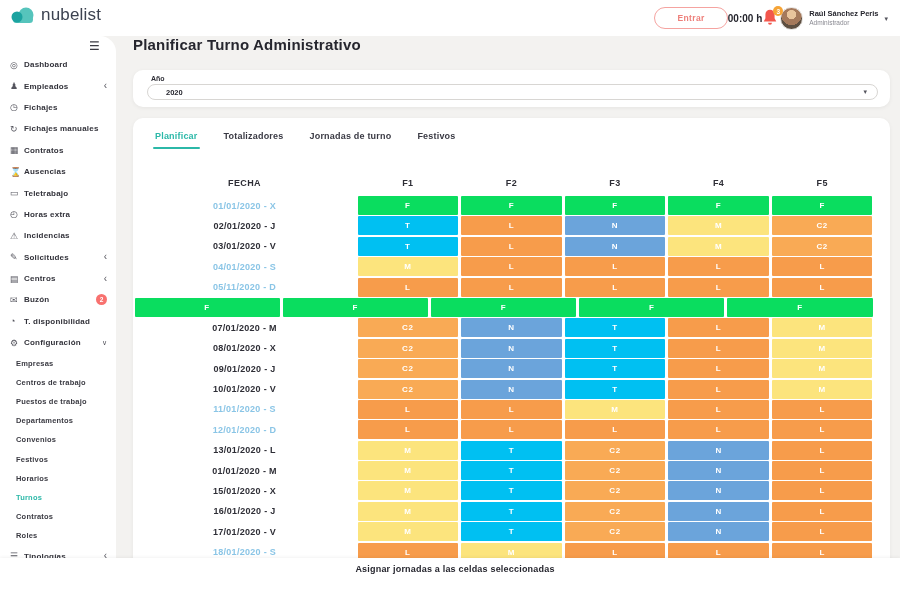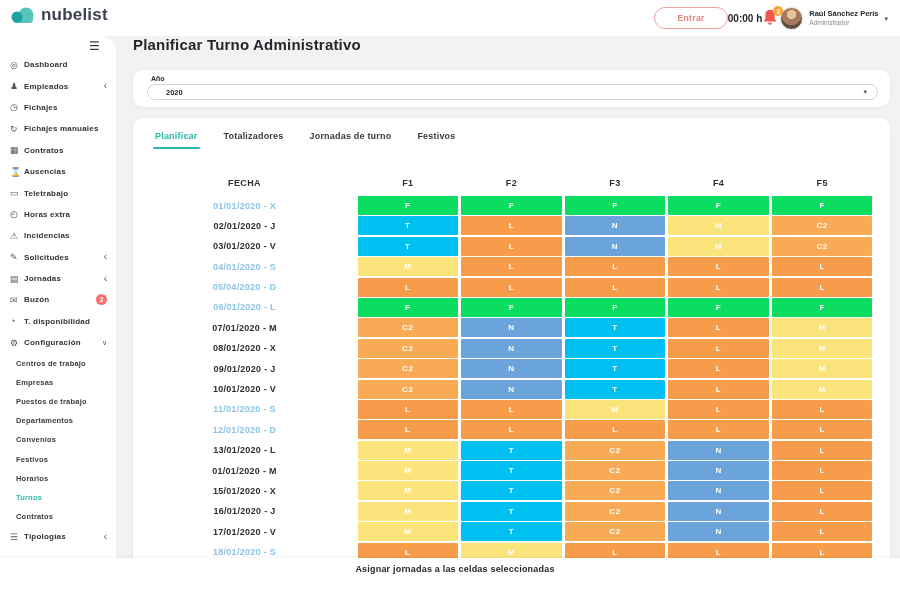--- a/index.html
+++ b/index.html
@@ -2,21 +2,21 @@
 <html><head>
 <meta charset="utf-8">
 <style>
   * { margin:0; padding:0; box-sizing:border-box; }
   html,body { width:900px; height:600px; overflow:hidden; }
   body { position:relative; background:#F3F2F0; font-family:"Liberation Sans", sans-serif; color:#2E2E36; }
 
   
   .topbar { position:absolute; top:0; left:0; width:900px; height:36px; background:#fff; z-index:3; }
   .logo { position:absolute; left:10px; top:5px; display:flex; align-items:center; gap:5px; cursor:pointer; }
-  .logo-text { font-size:17px; font-weight:bold; color:#3C4250; letter-spacing:0.2px; }
+  .logo-text { font-size:17px; font-weight:normal; color:#3C4250; letter-spacing:0.2px; }
   .header-right { position:absolute; right:12px; top:4px; height:28px; display:flex; align-items:center; }
   .entrar { background:#fff; border:1.5px solid #F5A3A0; color:#EE7F7A; border-radius:14px;
             padding:5px 22px; font-size:8.5px; font-weight:bold; letter-spacing:0.4px; cursor:pointer;
             font-family:"Liberation Sans",sans-serif; }
   .time { font-size:10px; font-weight:bold; color:#26262E; }
   .bell-wrap { position:relative; width:18px; height:18px; cursor:pointer; }
   .bell-badge { position:absolute; top:-3px; right:-3px; width:10px; height:10px; background:#F6A436;
                 border-radius:50%; color:#fff; font-size:6.5px; font-weight:bold; display:flex;
                 align-items:center; justify-content:center; }
   .user { display:flex; align-items:center; gap:6px; cursor:pointer; }
@@ -169,47 +169,48 @@
     <span class="mi-label">Incidencias</span>
     <span class="mi-right"></span>
   </div>
       <div class="menu-item">
     <span class="mi-icon">✎</span>
     <span class="mi-label">Solicitudes</span>
     <span class="mi-right chev">‹</span>
   </div>
       <div class="menu-item">
     <span class="mi-icon">▤</span>
-    <span class="mi-label">Jornadas</span>
+    <span class="mi-label">Centros</span>
     <span class="mi-right chev">‹</span>
   </div>
       <div class="menu-item">
     <span class="mi-icon">✉</span>
     <span class="mi-label">Buzón</span>
     <span class="mi-right count-badge">2</span>
   </div>
       <div class="menu-item">
     <span class="mi-icon">◔</span>
     <span class="mi-label">T. disponibilidad</span>
     <span class="mi-right"></span>
   </div>
       <div class="menu-item">
     <span class="mi-icon">⚙</span>
     <span class="mi-label">Configuración</span>
     <span class="mi-right chev chev-down">∨</span>
   </div>
+      <div class="submenu-item">Empresas</div>
       <div class="submenu-item">Centros de trabajo</div>
-      <div class="submenu-item">Empresas</div>
       <div class="submenu-item">Puestos de trabajo</div>
       <div class="submenu-item">Departamentos</div>
       <div class="submenu-item">Convenios</div>
       <div class="submenu-item">Festivos</div>
       <div class="submenu-item">Horarios</div>
       <div class="submenu-item active">Turnos</div>
       <div class="submenu-item">Contratos</div>
+      <div class="submenu-item">Roles</div>
       <div class="menu-item">
     <span class="mi-icon">☰</span>
     <span class="mi-label">Tipologías</span>
     <span class="mi-right chev">‹</span>
   </div>
     </div>
 </div>
 
 <div class="page-title">Planificar Turno Administrativo</div>
 
@@ -273,31 +274,30 @@
     <div class="date-cell holiday">04/01/2020 - S</div>
     <div class="cells">
           <div class="shift-cell" style="background: rgb(252, 228, 125);">M</div>
           <div class="shift-cell" style="background: rgb(247, 156, 75);">L</div>
           <div class="shift-cell" style="background: rgb(247, 156, 75);">L</div>
           <div class="shift-cell" style="background: rgb(247, 156, 75);">L</div>
           <div class="shift-cell" style="background: rgb(247, 156, 75);">L</div>
         </div>
   </div>
       <div class="trow">
-    <div class="date-cell holiday">05/04/2020 - D</div>
-    <div class="cells">
-          <div class="shift-cell" style="background: rgb(247, 156, 75);">L</div>
-          <div class="shift-cell" style="background: rgb(247, 156, 75);">L</div>
-          <div class="shift-cell" style="background: rgb(247, 156, 75);">L</div>
-          <div class="shift-cell" style="background: rgb(247, 156, 75);">L</div>
-          <div class="shift-cell" style="background: rgb(247, 156, 75);">L</div>
-        </div>
-  </div>
-      <div class="trow">
-    <div class="date-cell holiday">06/01/2020 - L</div>
+    <div class="date-cell holiday">05/11/2020 - D</div>
+    <div class="cells">
+          <div class="shift-cell" style="background: rgb(247, 156, 75);">L</div>
+          <div class="shift-cell" style="background: rgb(247, 156, 75);">L</div>
+          <div class="shift-cell" style="background: rgb(247, 156, 75);">L</div>
+          <div class="shift-cell" style="background: rgb(247, 156, 75);">L</div>
+          <div class="shift-cell" style="background: rgb(247, 156, 75);">L</div>
+        </div>
+  </div>
+      <div class="trow">
     <div class="cells">
           <div class="shift-cell" style="background: rgb(10, 221, 95);">F</div>
           <div class="shift-cell" style="background: rgb(10, 221, 95);">F</div>
           <div class="shift-cell" style="background: rgb(10, 221, 95);">F</div>
           <div class="shift-cell" style="background: rgb(10, 221, 95);">F</div>
           <div class="shift-cell" style="background: rgb(10, 221, 95);">F</div>
         </div>
   </div>
       <div class="trow">
     <div class="date-cell">07/01/2020 - M</div>

